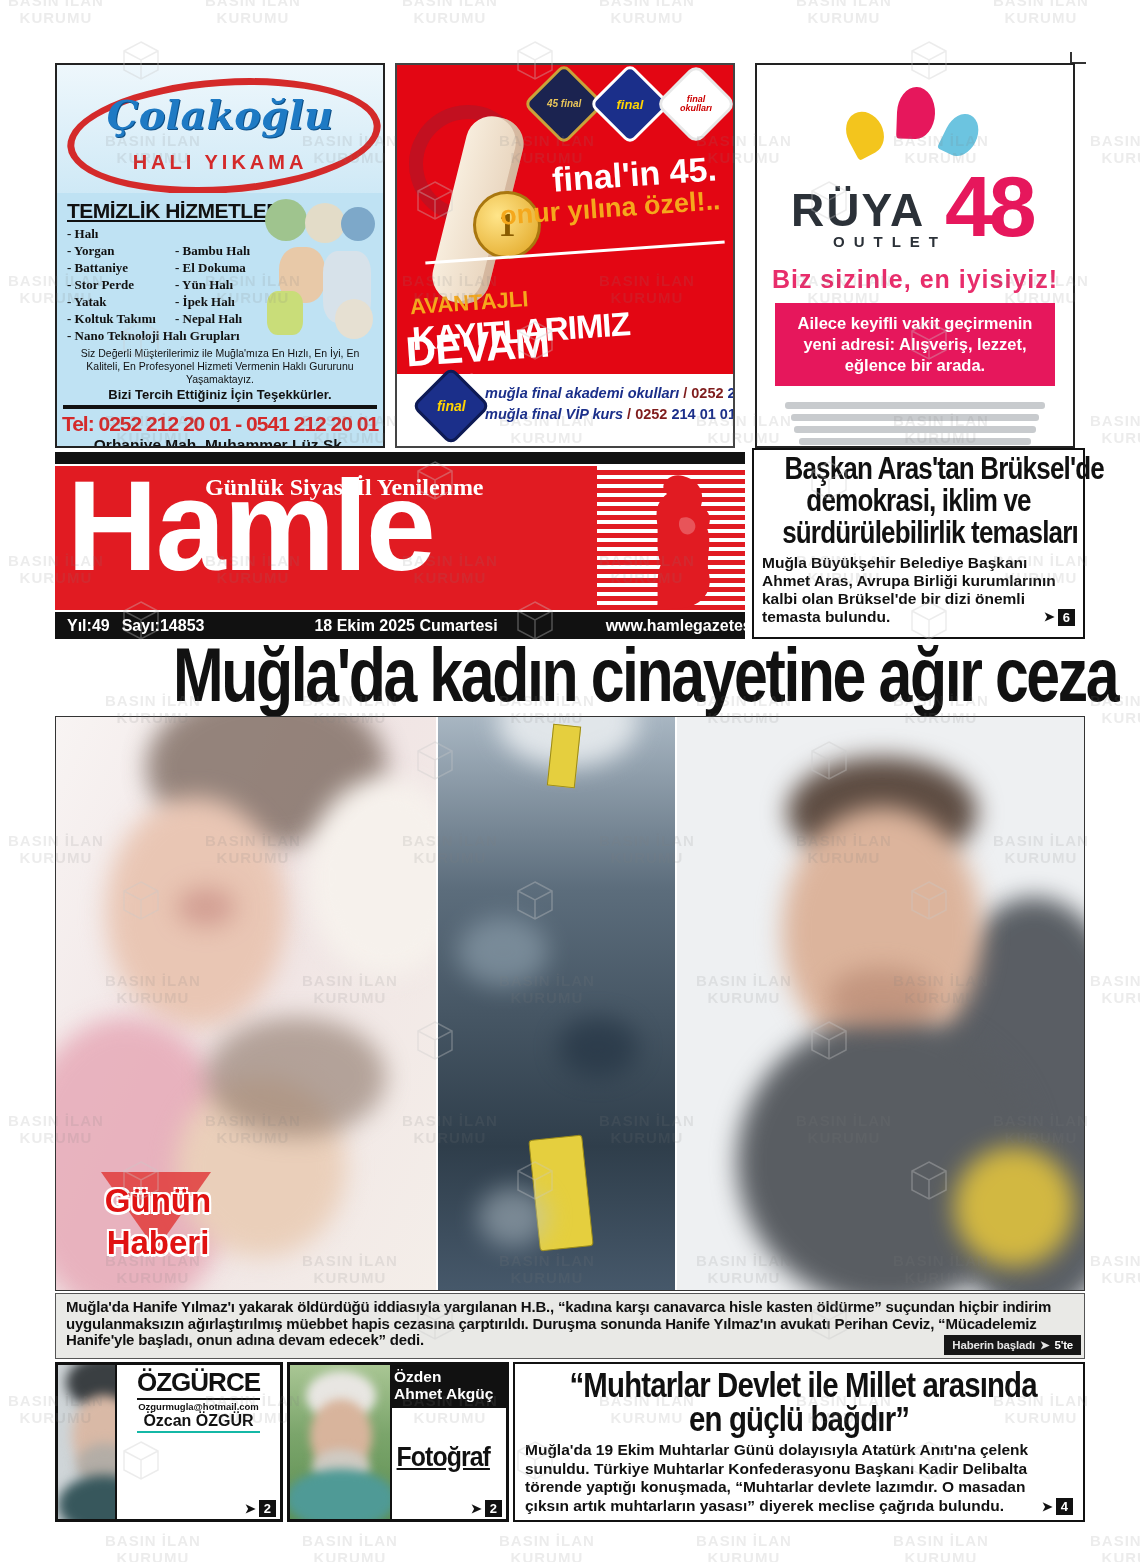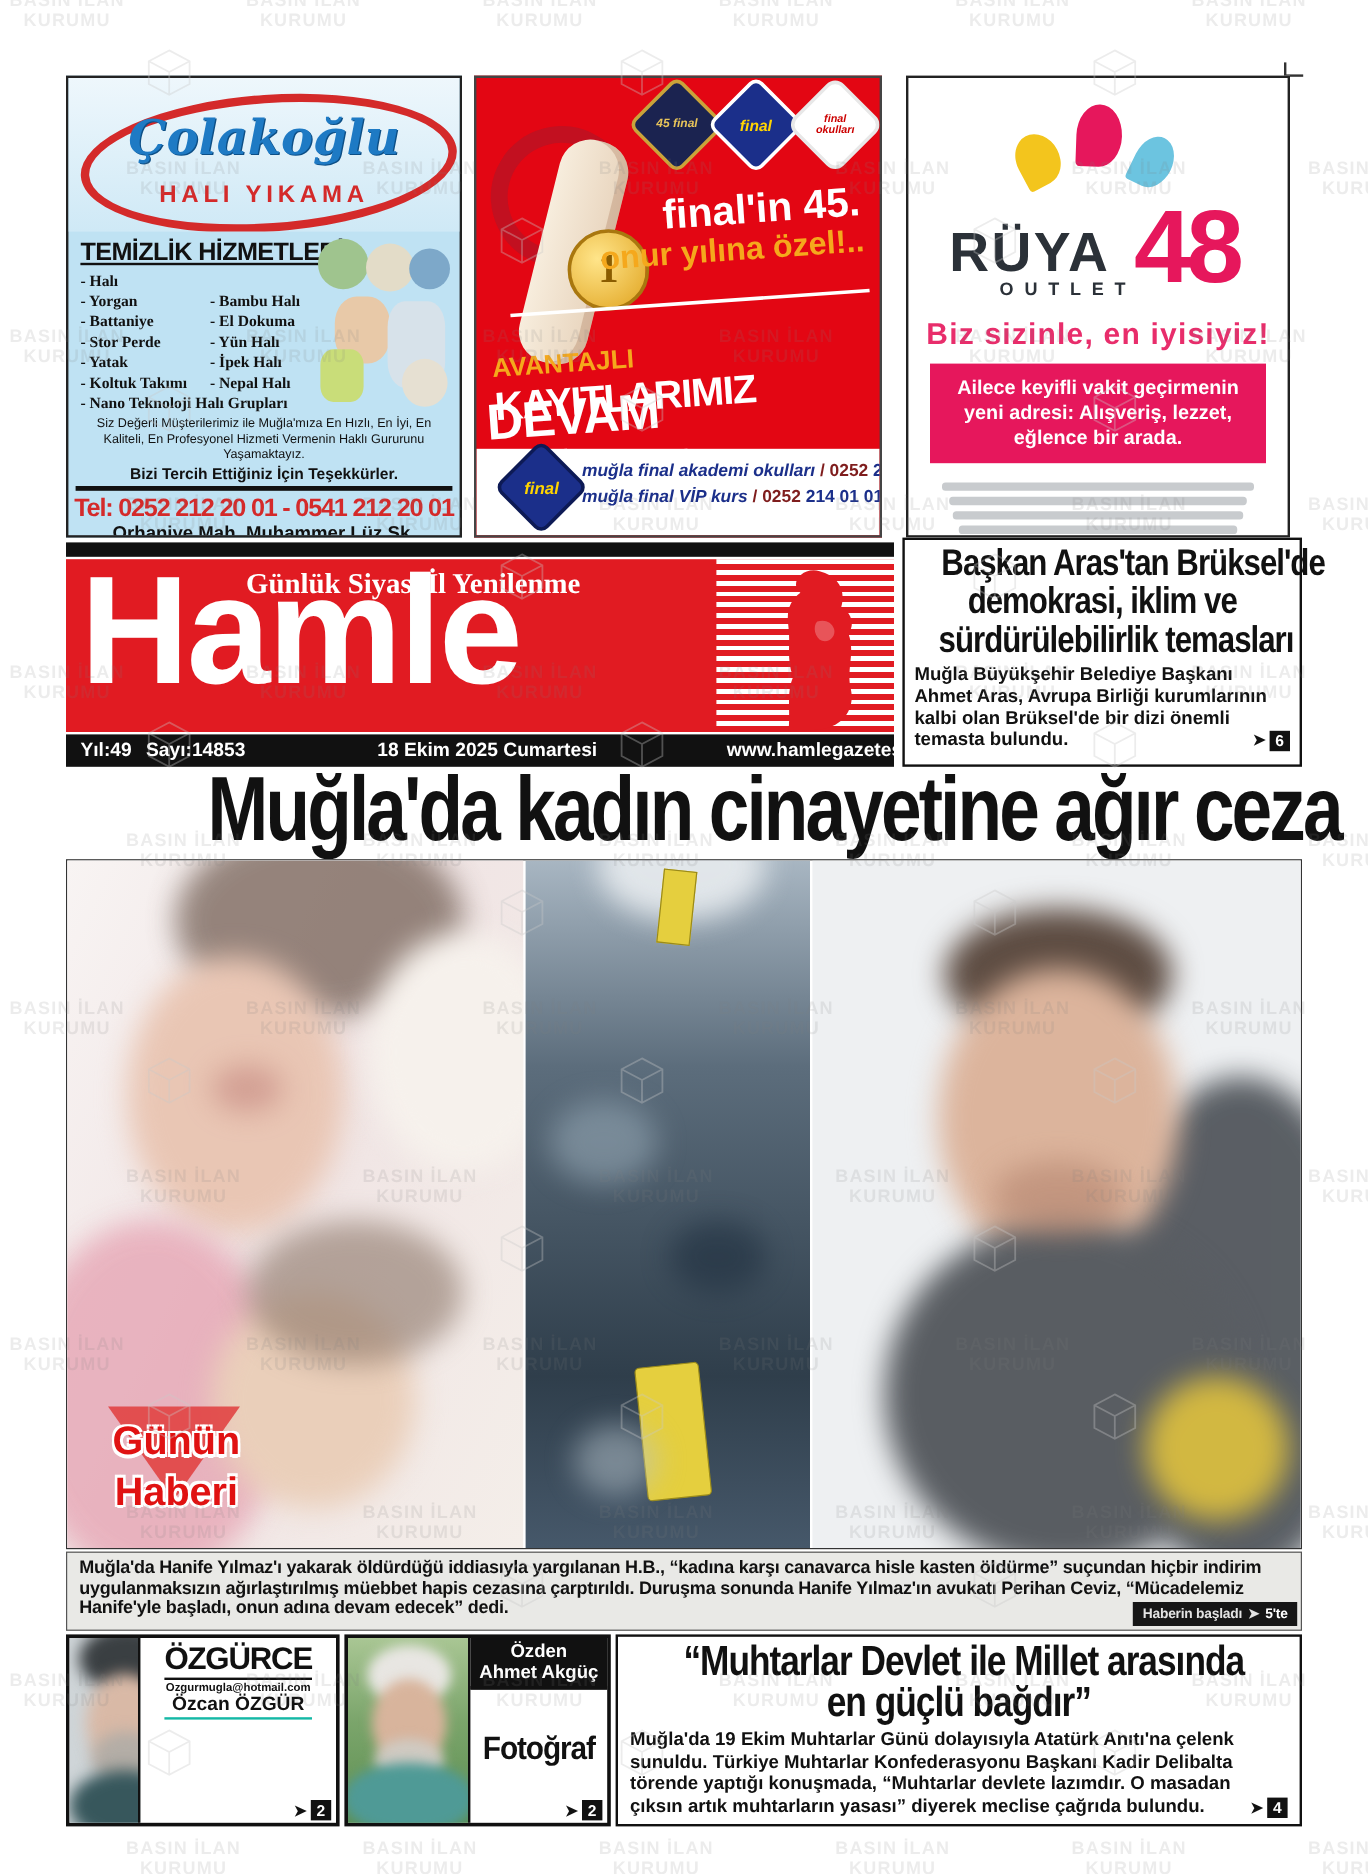--- a/index.html
+++ b/index.html
@@ -98,21 +98,21 @@
 
   
   #photo{left:55px;top:716px;width:1030px;height:575px;border:1px solid #333;box-sizing:border-box;display:flex;background:#fff;overflow:hidden;}
   .ph{position:relative;height:100%;overflow:hidden;}
   .ph .blob{filter:blur(12px);}
   #ph-left{width:37%;background:linear-gradient(115deg,#f8f4f3,#f0e4e4 45%,#f4eee9);}
   #ph-mid{width:23%;background:linear-gradient(180deg,#a8b6c2,#5c6d7c 30%,#2f3e4b 75%,#46586a);margin:0 2px;}
   #ph-right{width:40%;background:#eef0f2;flex:1;}
   .marker{position:absolute;background:#e5cf3e;border:1px solid #9a8a1a;}
   
-  #badge{position:absolute;left:16px;bottom:8px;width:150px;height:110px;}
+  #badge{position:absolute;left:27px;bottom:8px;width:150px;height:110px;}
   #badge .tri{position:absolute;left:18px;top:0;width:0;height:0;border-left:55px solid transparent;border-right:55px solid transparent;border-top:78px solid rgba(224,60,60,.85);}
   #badge .txt{position:absolute;left:0;top:8px;width:150px;text-align:center;font-weight:900;font-size:33px;line-height:42px;color:#e01212;
        text-shadow:-2px -2px 0 #fff,2px -2px 0 #fff,-2px 2px 0 #fff,2px 2px 0 #fff,0 3px 0 #fff;}
 
   
   #caption{left:55px;top:1293px;width:1030px;height:66px;background:#e9e9e6;border:1px solid #555;box-sizing:border-box;padding:5px 10px;font-weight:700;font-size:15px;line-height:16.5px;letter-spacing:-.2px;}
   #cap-badge{position:absolute;right:3px;bottom:3px;background:#161616;color:#e3e3e3;font-size:11.5px;font-weight:700;padding:2px 8px;display:flex;gap:5px;align-items:center;}
   #cap-badge .pg{color:#fff;font-weight:900;}
 
   
@@ -121,21 +121,21 @@
   .oz-photo{width:92px;height:100%;background:#cfd5d8;position:relative;overflow:hidden;border-right:2px solid #111;}
   .oz-right{flex:1;padding:2px 20px;text-align:center;position:relative;}
   .oz-title{font-weight:900;font-size:26px;letter-spacing:-1px;}
   .oz-mail{font-weight:700;font-size:9.5px;border-top:2px solid #111;padding-top:1px;}
   .oz-auth{font-weight:800;font-size:16px;border-bottom:2px solid #14b8a6;padding-bottom:1px;}
   .oz-art{font-weight:800;font-size:15px;line-height:18px;margin-top:8px;letter-spacing:-.5px;}
   .bref{position:absolute;right:4px;bottom:2px;}
 
   #akguc{left:287px;top:1362px;width:222px;height:160px;border:3px solid #111;display:flex;}
   .ak-photo{width:100px;height:100%;position:relative;overflow:hidden;border-right:2px solid #111;background:linear-gradient(180deg,#a9c694,#7ba56b 45%,#5d8f52);}
-  .ak-right{flex:1;position:relative;text-align:center;}
+  .ak-right{flex:1;position:relative;text-align:left;text-decoration:underline;}
   .ak-head{background:#111;color:#fff;font-weight:800;font-size:15.5px;line-height:17px;padding:3px 2px;border-bottom:3px solid #111;}
   .ak-art{font-weight:900;font-size:27px;letter-spacing:-1px;margin-top:34px;transform:scaleX(.92);}
 
   #muhtar{left:513px;top:1362px;width:572px;height:160px;border:2px solid #111;padding:2px 10px;text-align:center;}
   .mu-h{font-weight:900;font-size:35px;line-height:37px;letter-spacing:-1px;}
   .mu-body{text-align:left;font-weight:700;font-size:15.5px;line-height:18.5px;margin-top:4px;}
   .mu-ref{float:right;margin-top:1px;}
 
   .crop{position:absolute;background:#333;}
 </style>

